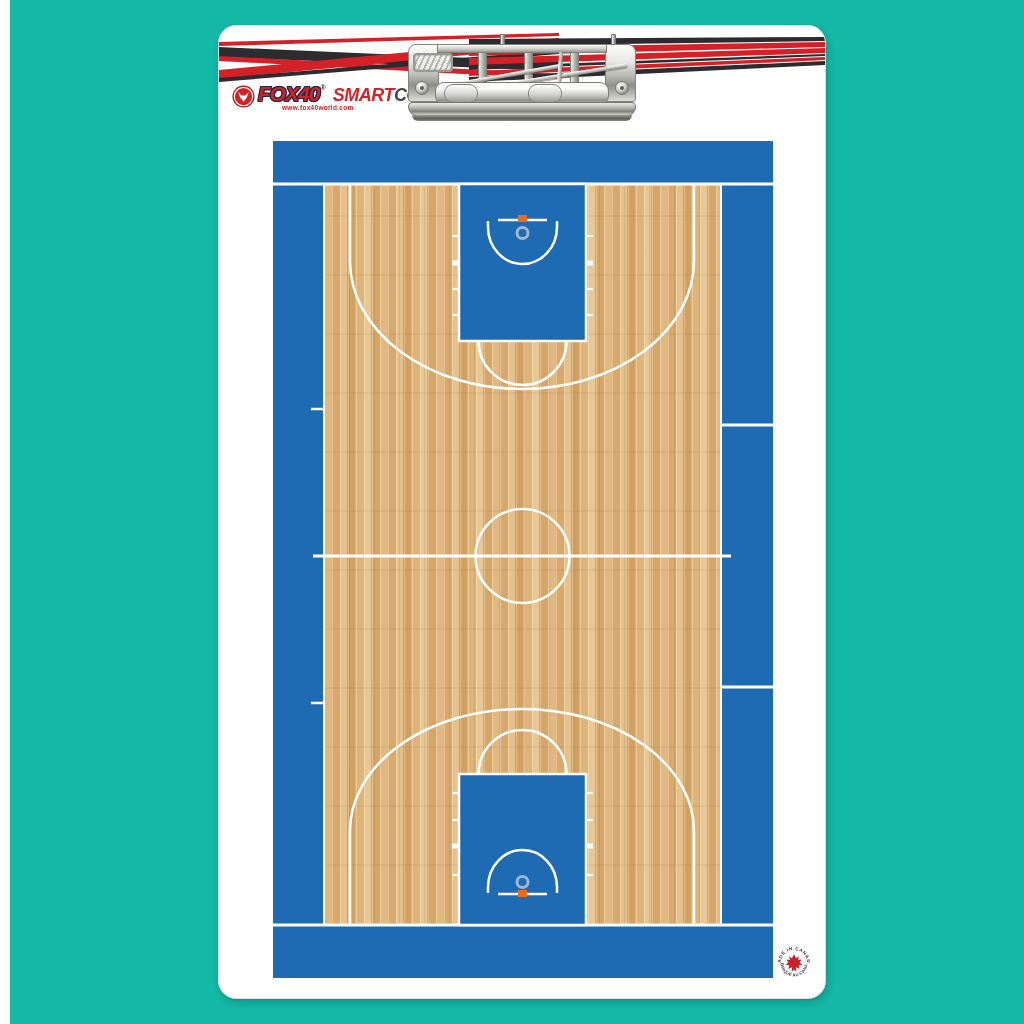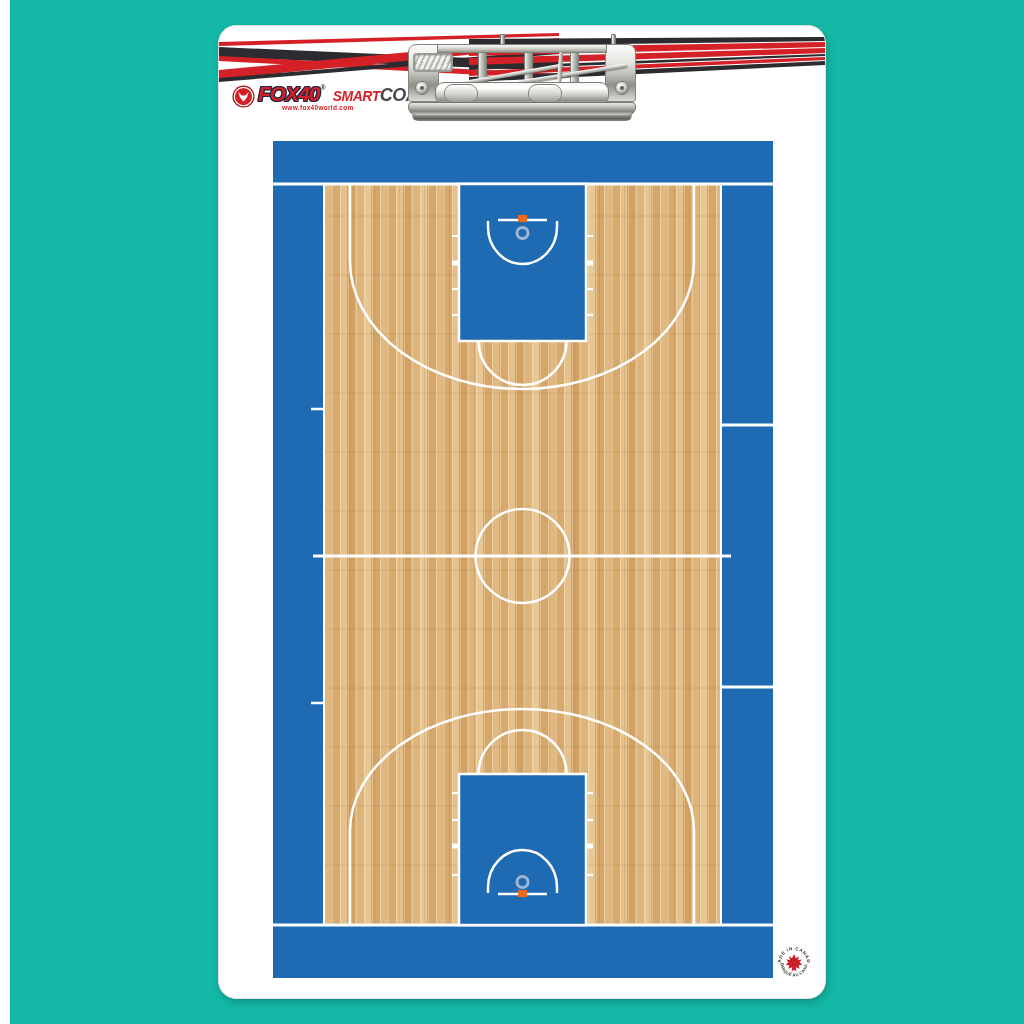--- a/index.html
+++ b/index.html
@@ -21,21 +21,21 @@
   .logo { position:absolute; left:13px; top:56px; display:flex; align-items:flex-start; z-index:5; }
   .fox-circle { width:23px; height:23px; margin-top:3px; }
   .logo-texts { display:flex; flex-direction:column; margin-left:3px; }
   .logo-row { display:flex; align-items:baseline; white-space:nowrap; }
   .t-fox40 {
     font-size:21px; font-weight:bold; font-style:italic; letter-spacing:-1px; color:#d42127;
     text-shadow:-1px 0 #222a45, 1px 0 #222a45, 0 -1px #222a45, 0 1px #222a45,
                 1px 1px #222a45, -1px -1px #222a45, 1px -1px #222a45, -1px 1px #222a45;
   }
   .t-reg { font-size:7px; font-weight:bold; color:#222a45; margin-left:1px; align-self:flex-start; margin-top:2px; }
-  .t-smart { font-size:14px; font-weight:bold; font-style:italic; color:#d42127; margin-left:7px; letter-spacing:-0.5px; }
+  .t-smart { font-size:18px; font-weight:bold; font-style:italic; color:#d42127; margin-left:7px; letter-spacing:-0.5px; }
   .t-coach { font-size:18px; font-weight:bold; font-style:italic; color:#47484c; letter-spacing:-0.5px; }
   .t-tm { font-size:7px; font-weight:bold; color:#47484c; margin-left:1px; align-self:flex-start; margin-top:2px; }
   .t-web { font-size:6.5px; font-weight:bold; color:#d42127; letter-spacing:.3px; margin:-2px 0 0 24px; }
 
   
   .clip { position:absolute; left:189px; top:18px; width:228px; height:78px; z-index:6; }
   .clip-pin { position:absolute; top:-10px; width:5px; height:14px;
     background:linear-gradient(90deg,#f8f8f6,#b9b9b5 55%,#83837f); border:1px solid #767672; border-radius:1px; }
   .pin-a { left:92px; } .pin-b { left:203px; }
   .cl-side { position:absolute; top:0; width:31px; height:58px;

